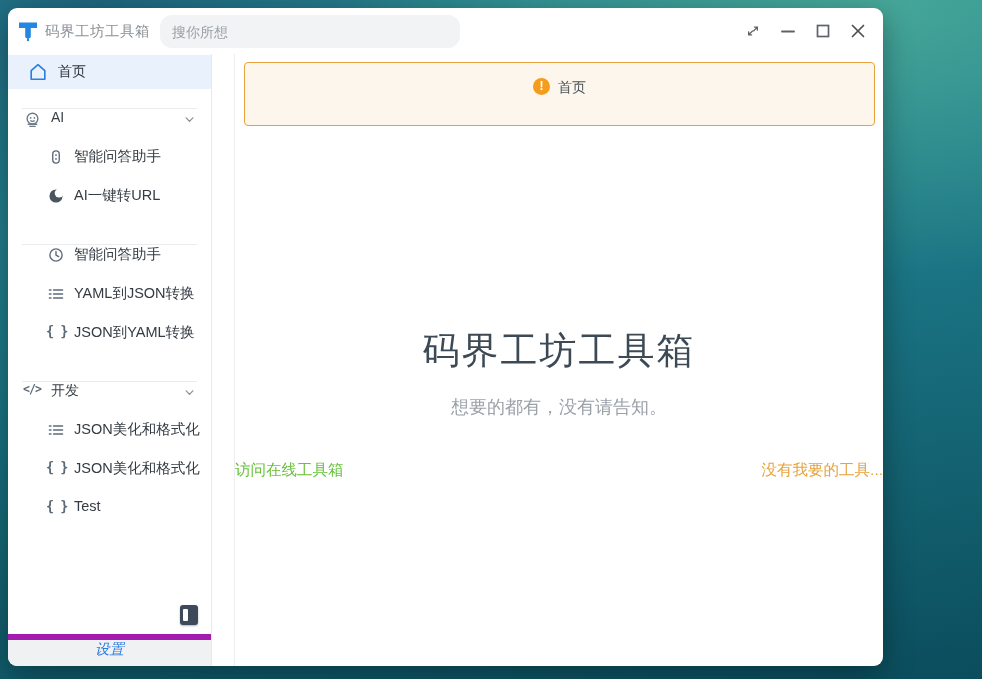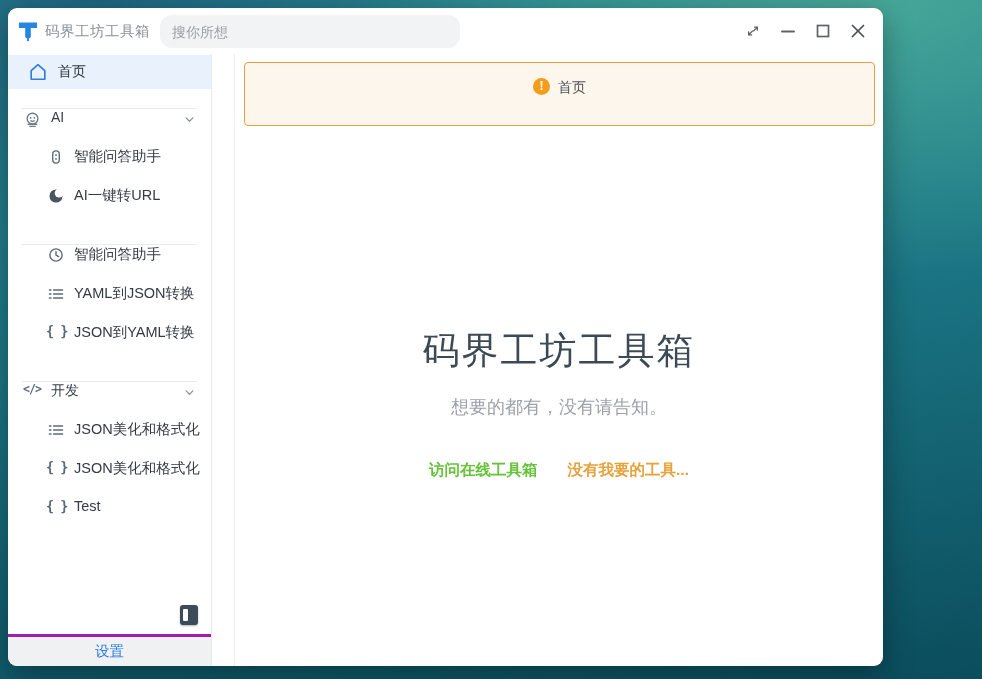--- a/index.html
+++ b/index.html
@@ -57,22 +57,22 @@
     height:39px; display:flex; align-items:flex-start; padding-left:38px; cursor:pointer;
     white-space:nowrap; overflow:hidden;
   }
   .nav-item .lbl { font-size:14.5px; color:#343b42; margin-left:8px; }
   .ic { width:20px; height:20px; flex-shrink:0; display:flex; align-items:center; justify-content:center; }
   .glyph-ic {
     width:20px; flex-shrink:0; text-align:center; color:#5d6b78; font-size:13.5px; font-weight:bold;
     font-family:"DejaVu Sans Mono","Liberation Mono",monospace; letter-spacing:-1px;
   }
   .settings-row {
-    height:32px; border-top:3px solid #a21caf; background:#f0f1f3;
-    display:flex; align-items:center; justify-content:center; cursor:pointer; flex-shrink:0;
+    height:32px; border-top:6px solid #a21caf; background:#f0f1f3;
+    display:flex; align-items:flex-start; justify-content:center; cursor:pointer; flex-shrink:0;font-style:italic;
   }
   .settings-row span { color:#2b7ce0; font-size:14.5px; }
   .mouse-cursor {
     position:absolute; left:172px; top:551px; width:18px; height:20px;
     background:#3c4a59; border-radius:3px; box-shadow:0 1px 2px rgba(0,0,0,.3);
   }
   .mouse-cursor::before {
     content:""; position:absolute; left:3px; top:4px; width:5px; height:12px;
     background:#fff; border-radius:1px;
   }
@@ -83,21 +83,21 @@
     display:flex; justify-content:center; padding-top:15px; gap:8px;
   }
   .alert-icon {
     width:17px; height:17px; border-radius:50%; background:#f49d1d; flex-shrink:0;
     color:#fff; font-size:12px; font-weight:bold; line-height:17px; text-align:center;
   }
   .alert-title { font-size:14px; color:#4c5259; line-height:18px; }
   .hero { margin-top:200px; text-align:center; }
   .hero-title { font-size:37px; font-weight:500; color:#3d4a56; letter-spacing:2px; }
   .hero-sub { margin-top:19px; font-size:18px; color:#9aa1a9; }
-  .hero-links { margin-top:41px; display:flex; justify-content:center; gap:30px;font-weight:bold; }
+  .hero-links { margin-top:41px; display:flex; justify-content:space-between; gap:30px; }
   .hero-links a { font-size:15.5px; text-decoration:none; cursor:pointer; }
   .link-online { color:#67c23a; }
   .link-request { color:#e6a23c; }
 </style>
 </head>
 <body>
 
 <div class="window">
 
   <div class="titlebar">

